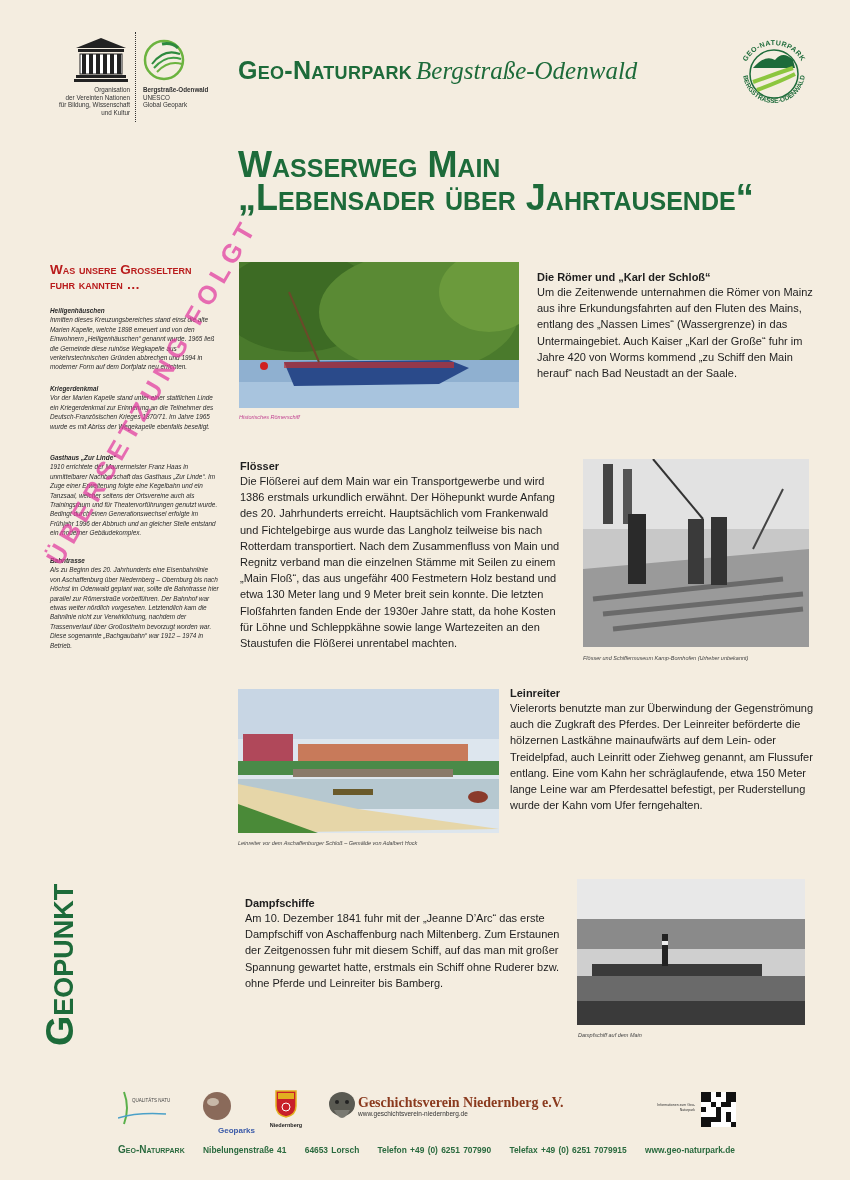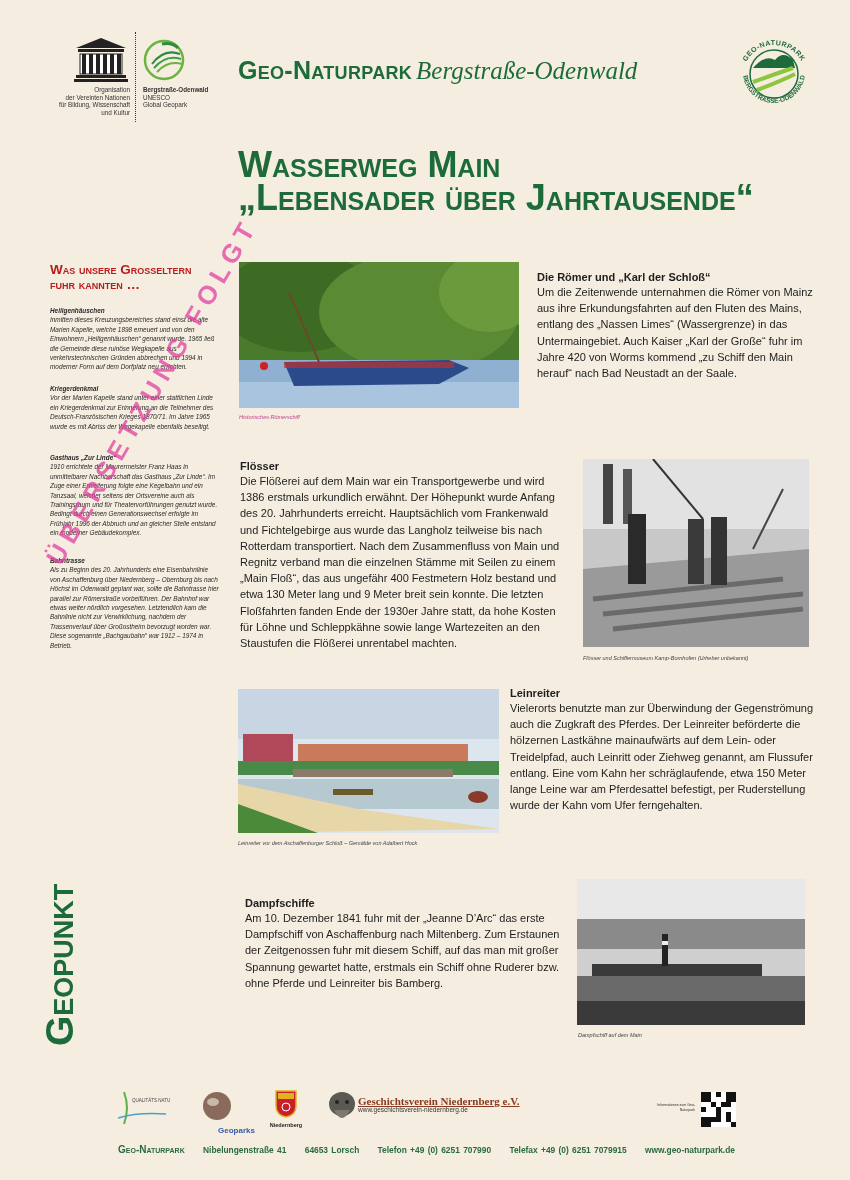--- a/index.html
+++ b/index.html
@@ -232,21 +232,21 @@
 </div>
 <div class="abs" style="left:328px; top:1090px; width:28px; height:36px;">
   <svg width="28" height="36" viewBox="0 0 28 36">
     <ellipse cx="14" cy="14" rx="13" ry="12" fill="#5a5a52"></ellipse>
     <path d="M6 20 Q14 36 22 20" fill="#7a7a72"></path>
     <circle cx="9" cy="12" r="2" fill="#222"></circle>
       <circle cx="19" cy="12" r="2" fill="#222"></circle>
   </svg>
 </div>
 <div class="abs" style="left:358px; top:1095px; white-space:nowrap;">
-  <div style="font-size:11px; font-weight:bold; color:#8a3a1e; font-family:'Liberation Serif', serif;text-decoration:underline;">Geschichtsverein Niedernberg e.V.</div>
+  <div style="font-size:14px; font-weight:bold; color:#8a3a1e; font-family:'Liberation Serif', serif;">Geschichtsverein Niedernberg e.V.</div>
   <div style="font-size:6.5px; color:#333; margin-top:-1px;">www.geschichtsverein-niedernberg.de</div>
 </div>
 <div class="abs" style="left:655px; top:1103px; font-size:3.5px; line-height:4.5px; text-align:right; width:40px; color:#333;">Informationen zum Geo-Naturpark</div>
 <div class="abs" style="left:701px; top:1092px; width:35px; height:35px;">
   <svg width="35" height="35" viewBox="0 0 7 7" shape-rendering="crispEdges">
     <rect width="7" height="7" fill="#fff"></rect>
     <g fill="#111">
       <rect x="0" y="0" width="2" height="2"></rect>
         <rect x="5" y="0" width="2" height="2"></rect>
         <rect x="0" y="5" width="2" height="2"></rect>

